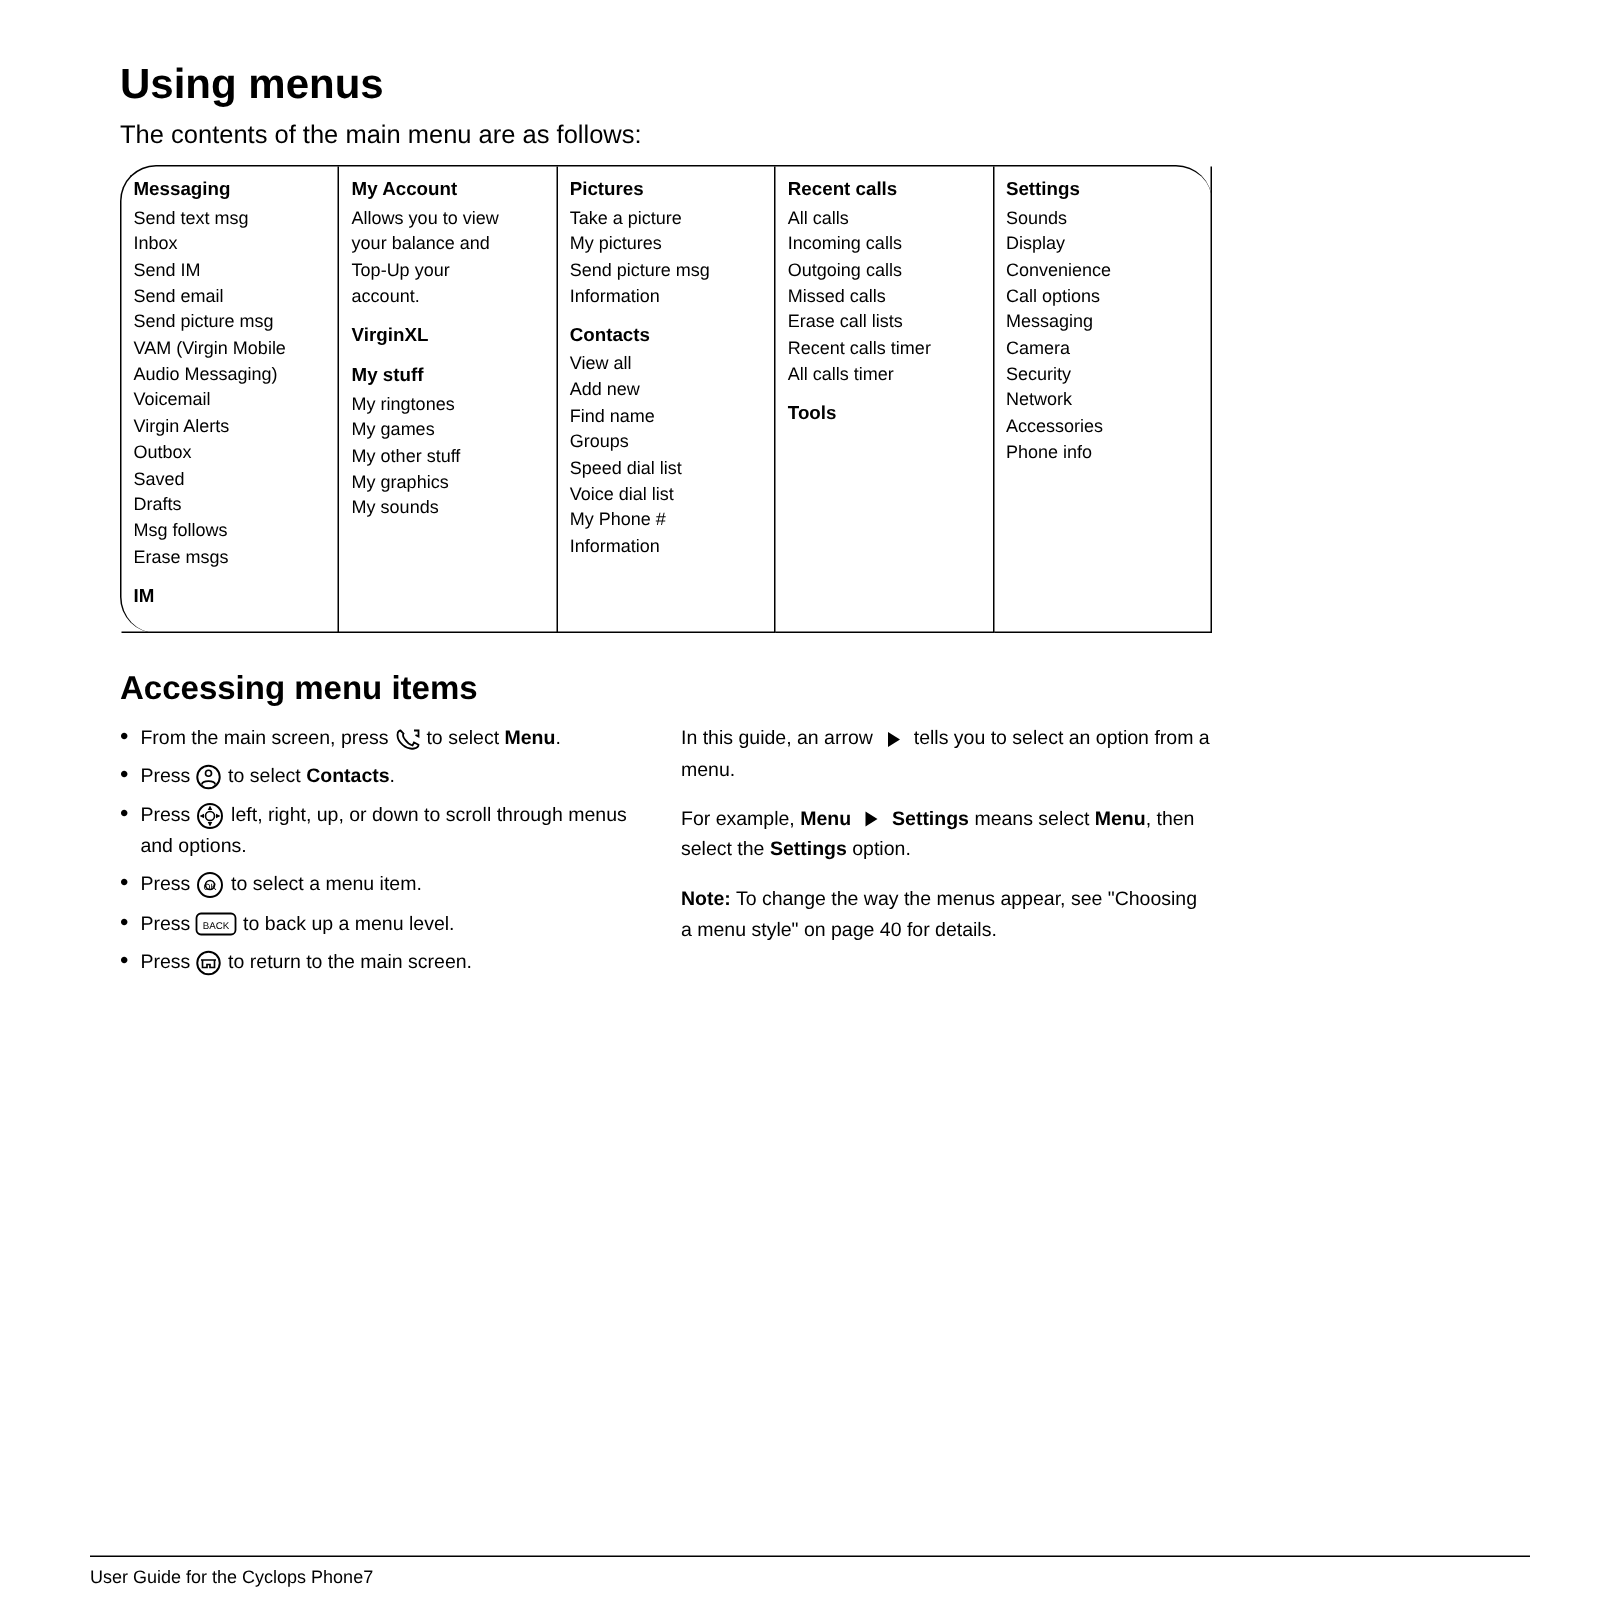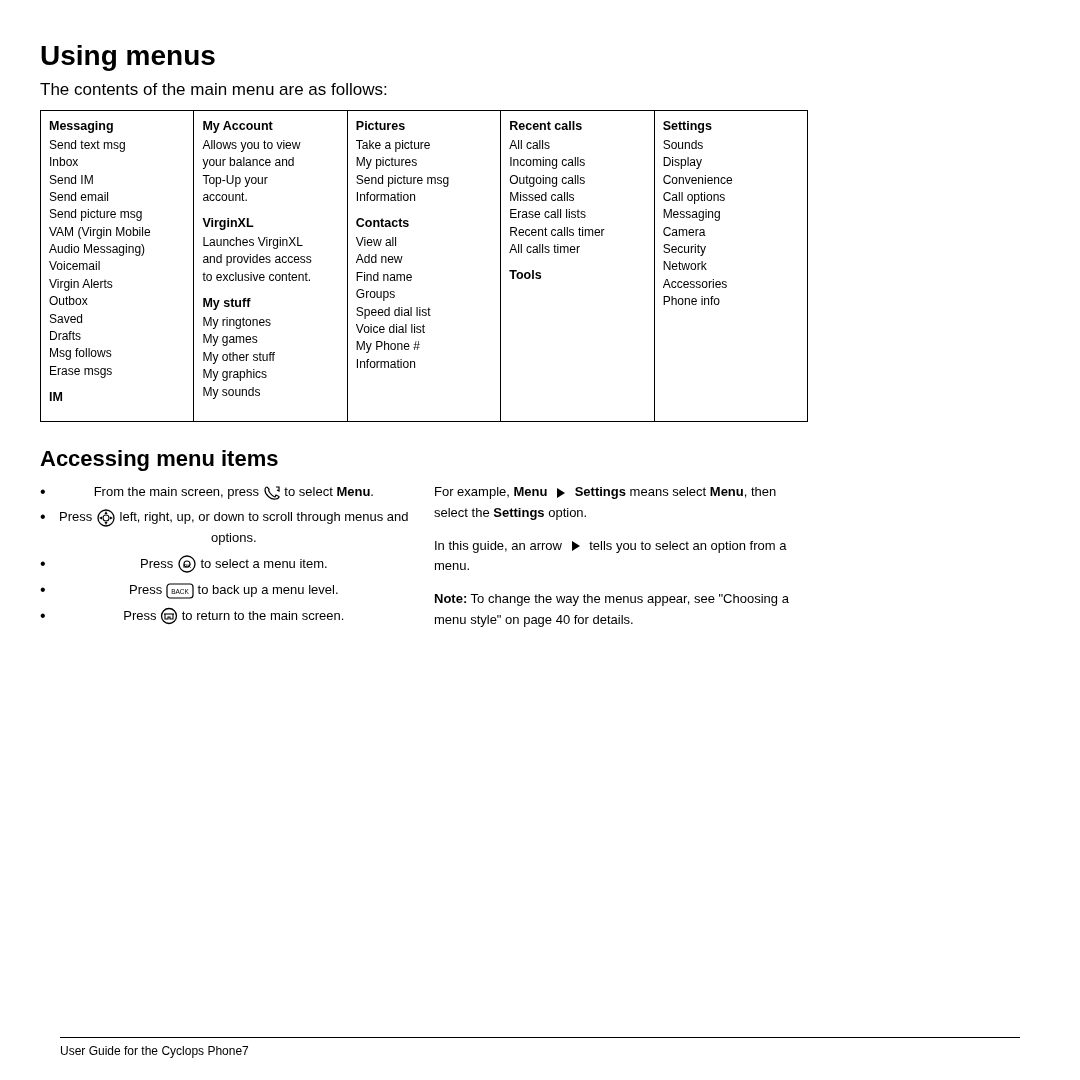--- a/index.html
+++ b/index.html
@@ -7,39 +7,40 @@
       background: #fff;
       font-family: Arial, sans-serif;
       font-size: 13px;
       color: #000;
       width: 1080px;
       height: 1080px;
       overflow: hidden;
       position: relative;
     }
     .page {
-      padding: 40px 60px 30px 40px;
+      padding: 40px 60px 30px 80px;
       width: 868px;
       height: 1080px;
     }
     h1 {
       font-size: 28px;
       font-weight: bold;
       margin-bottom: 8px;
     }
     .intro {
       font-size: 17px;
       margin-bottom: 10px;
     }
     .menu-table {
       display: flex;
       flex-direction: row;
       border-top: 1px solid #000;
       border-left: 1px solid #000;
       margin-bottom: 24px;
+      border-radius: 24px;
     }
     .menu-col {
       flex: 1;
       border-right: 1px solid #000;
       border-bottom: 1px solid #000;
       padding: 6px 8px 6px 8px;
       font-size: 12px;
       line-height: 1.5;
     }
     .menu-col .col-section {
@@ -71,21 +72,20 @@
       flex: 1;
     }
     .access-right {
       flex: 1;
       font-size: 13px;
       line-height: 1.6;
     }
     .bullet-list {
       list-style: none;
       padding: 0;
-      text-align: center;
     }
     .bullet-list li {
       display: flex;
       align-items: flex-start;
       margin-bottom: 6px;
       font-size: 13px;
       line-height: 1.5;
     }
     .bullet-list li::before {
       content: "•";
@@ -146,23 +146,20 @@
 
     <div class="menu-col">
       <div class="col-section">
         <span class="col-header">My Account</span>
         <ul class="col-items">
           <li>Allows you to view<br>your balance and<br>Top-Up your<br>account.</li>
         </ul>
       </div>
       <div class="col-section">
         <span class="col-header">VirginXL</span>
-        <ul class="col-items">
-          <li>Launches VirginXL<br>and provides access<br>to exclusive content.</li>
-        </ul>
       </div>
       <div class="col-section">
         <span class="col-header">My stuff</span>
         <ul class="col-items">
           <li>My ringtones</li>
           <li>My games</li>
           <li>My other stuff</li>
           <li>My graphics</li>
           <li>My sounds</li>
         </ul>
@@ -245,20 +242,33 @@
                 <path d="M13 2 L16 2 L16 6 L14 5" fill="none" stroke="#000" stroke-width="1.2"></path>
               </svg>
             </span>
             to select <span class="bold">Menu</span>.
           </span>
         </li>
         <li>
           <span class="bullet-content">
             Press
             <span>
+              <svg width="18" height="18" viewBox="0 0 18 18" style="vertical-align:middle; display:inline-block;">
+                <circle cx="9" cy="9" r="7.5" fill="none" stroke="#000" stroke-width="1.3"></circle>
+                <circle cx="9" cy="6.5" r="2" fill="none" stroke="#000" stroke-width="1.1"></circle>
+                <path d="M4.5 14 C5 11 13 11 13.5 14" fill="none" stroke="#000" stroke-width="1.1"></path>
+              </svg>
+            </span>
+            to select <span class="bold">Contacts</span>.
+          </span>
+        </li>
+        <li>
+          <span class="bullet-content">
+            Press
+            <span>
               <svg width="20" height="20" viewBox="0 0 20 20" style="vertical-align:middle; display:inline-block;">
                 <circle cx="10" cy="10" r="8" fill="none" stroke="#000" stroke-width="1.3"></circle>
                 <circle cx="10" cy="10" r="3" fill="none" stroke="#000" stroke-width="1.1"></circle>
                 <polygon points="10,3 8.5,6 11.5,6" fill="#000"></polygon>
                 <polygon points="10,17 8.5,14 11.5,14" fill="#000"></polygon>
                 <polygon points="3,10 6,8.5 6,11.5" fill="#000"></polygon>
                 <polygon points="17,10 14,8.5 14,11.5" fill="#000"></polygon>
               </svg>
             </span>
             left, right, up, or down to scroll through menus and options.
@@ -299,30 +309,30 @@
                 <line x1="4" y1="7" x2="14" y2="7" stroke="#000" stroke-width="1.1"></line>
               </svg>
             </span>
             to return to the main screen.
           </span>
         </li>
       </ul>
     </div>
     <div class="access-right">
       <p style="margin-bottom:12px;">
+        <span>In this guide, an arrow</span>
+        <span style="display:inline-block; width:0; height:0; border-top:5px solid transparent; border-bottom:5px solid transparent; border-left:8px solid #000; vertical-align:middle; margin:0 6px;"></span>
+        <span>tells you to select an option from a menu.</span>
+      </p>
+      <p style="margin-bottom:12px;">
         <span>For example, </span><span class="bold">Menu</span>
         <span style="display:inline-block; width:0; height:0; border-top:5px solid transparent; border-bottom:5px solid transparent; border-left:8px solid #000; vertical-align:middle; margin:0 6px;"></span>
         <span class="bold">Settings</span>
         <span> means select <span class="bold">Menu</span>, then select the <span class="bold">Settings</span> option.</span>
       </p>
-      <p style="margin-bottom:12px;">
-        <span>In this guide, an arrow</span>
-        <span style="display:inline-block; width:0; height:0; border-top:5px solid transparent; border-bottom:5px solid transparent; border-left:8px solid #000; vertical-align:middle; margin:0 6px;"></span>
-        <span>tells you to select an option from a menu.</span>
-      </p>
       <p>
         <span class="bold">Note:</span>
         <span> To change the way the menus appear, see "Choosing a menu style" on page 40 for details.</span>
       </p>
     </div>
   </div>
 
   <div class="footer">
     <span>User Guide for the Cyclops Phone</span>
     <span>7</span>

